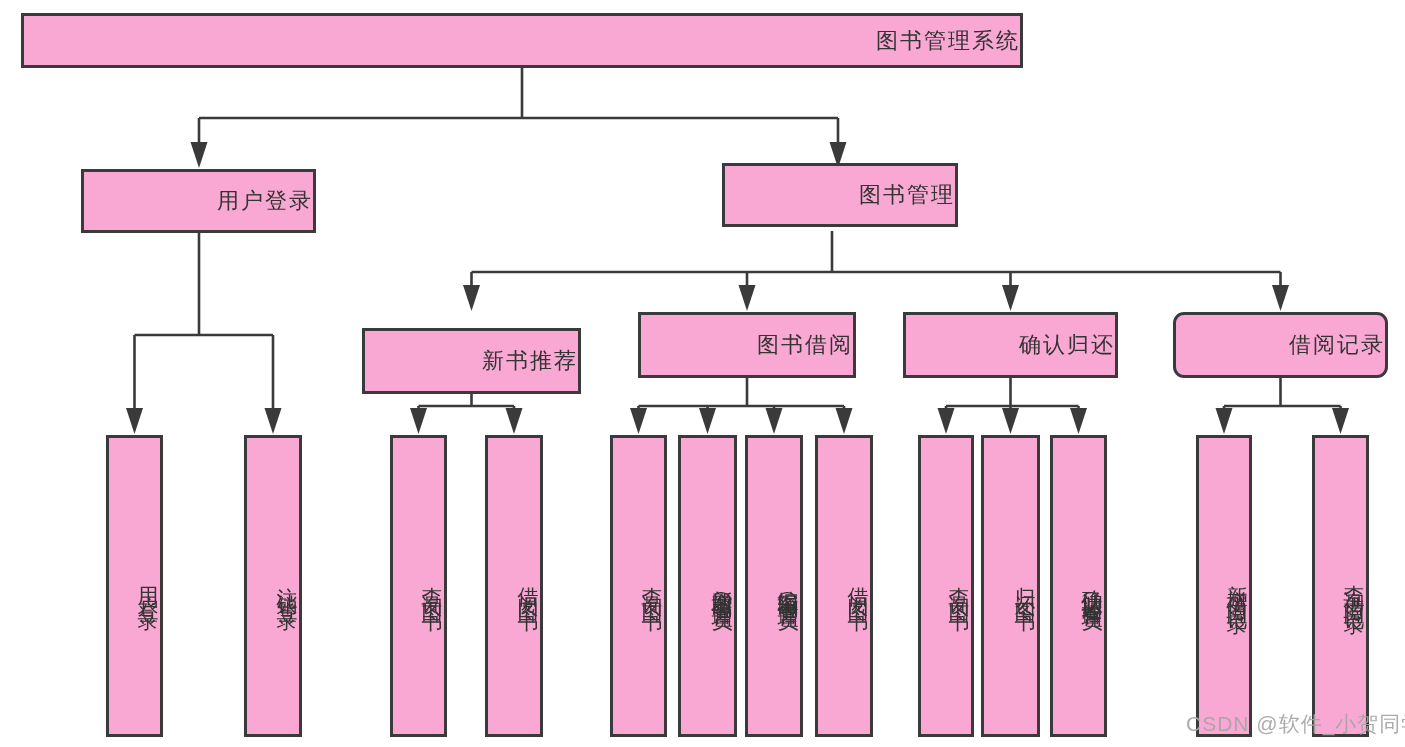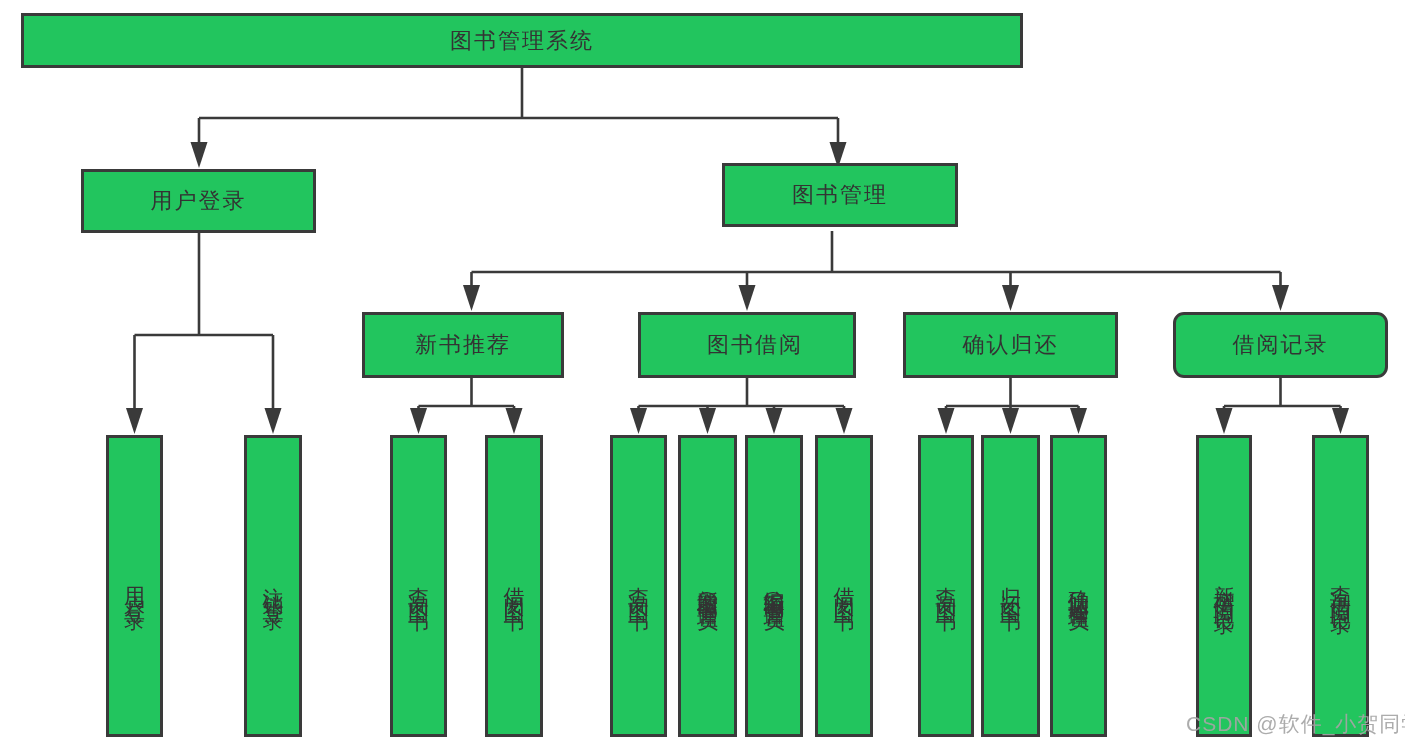--- a/index.html
+++ b/index.html
@@ -22,25 +22,25 @@
     stroke: #3a3a3a;
     stroke-width: 2.6;
   }
   svg.connectors polygon.head {
     fill: #3a3a3a;
     stroke: none;
   }
   .node {
     position: absolute;
     box-sizing: border-box;
-    background: #22c55e;
+    background: #f9a8d4;
     border: 3px solid #3a3a3a;
     display: flex;
     align-items: center;
-    justify-content: center;
+    justify-content: flex-end;
     color: #333333;
   }
   .hnode { font-size: 22px; letter-spacing: 2px; white-space: nowrap; }
   .vnode .vtext {
     writing-mode: vertical-rl;
     text-orientation: mixed;
     font-size: 21px;
     letter-spacing: 8px;
     line-height: 1.15;
     white-space: nowrap;
@@ -101,21 +101,21 @@
     <span>图书管理系统</span>
   </div>
 
   <div class="node hnode" style="left:81px; top:169px; width:235px; height:64px;">
     <span>用户登录</span>
   </div>
   <div class="node hnode" style="left:722px; top:163px; width:236px; height:64px;">
     <span>图书管理</span>
   </div>
 
-  <div class="node hnode" style="left:362px; top:312px; width:202px; height:66px;">
+  <div class="node hnode" style="left:362px; top:328px; width:219px; height:66px;">
     <span>新书推荐</span>
   </div>
   <div class="node hnode" style="left:638px; top:312px; width:218px; height:66px;padding-left:16px;">
     <span>图书借阅</span>
   </div>
   <div class="node hnode" style="left:903px; top:312px; width:215px; height:66px;">
     <span>确认归还</span>
   </div>
   <div class="node hnode" style="left:1173px; top:312px; width:215px; height:66px;border-radius:11px;">
     <span>借阅记录</span>

